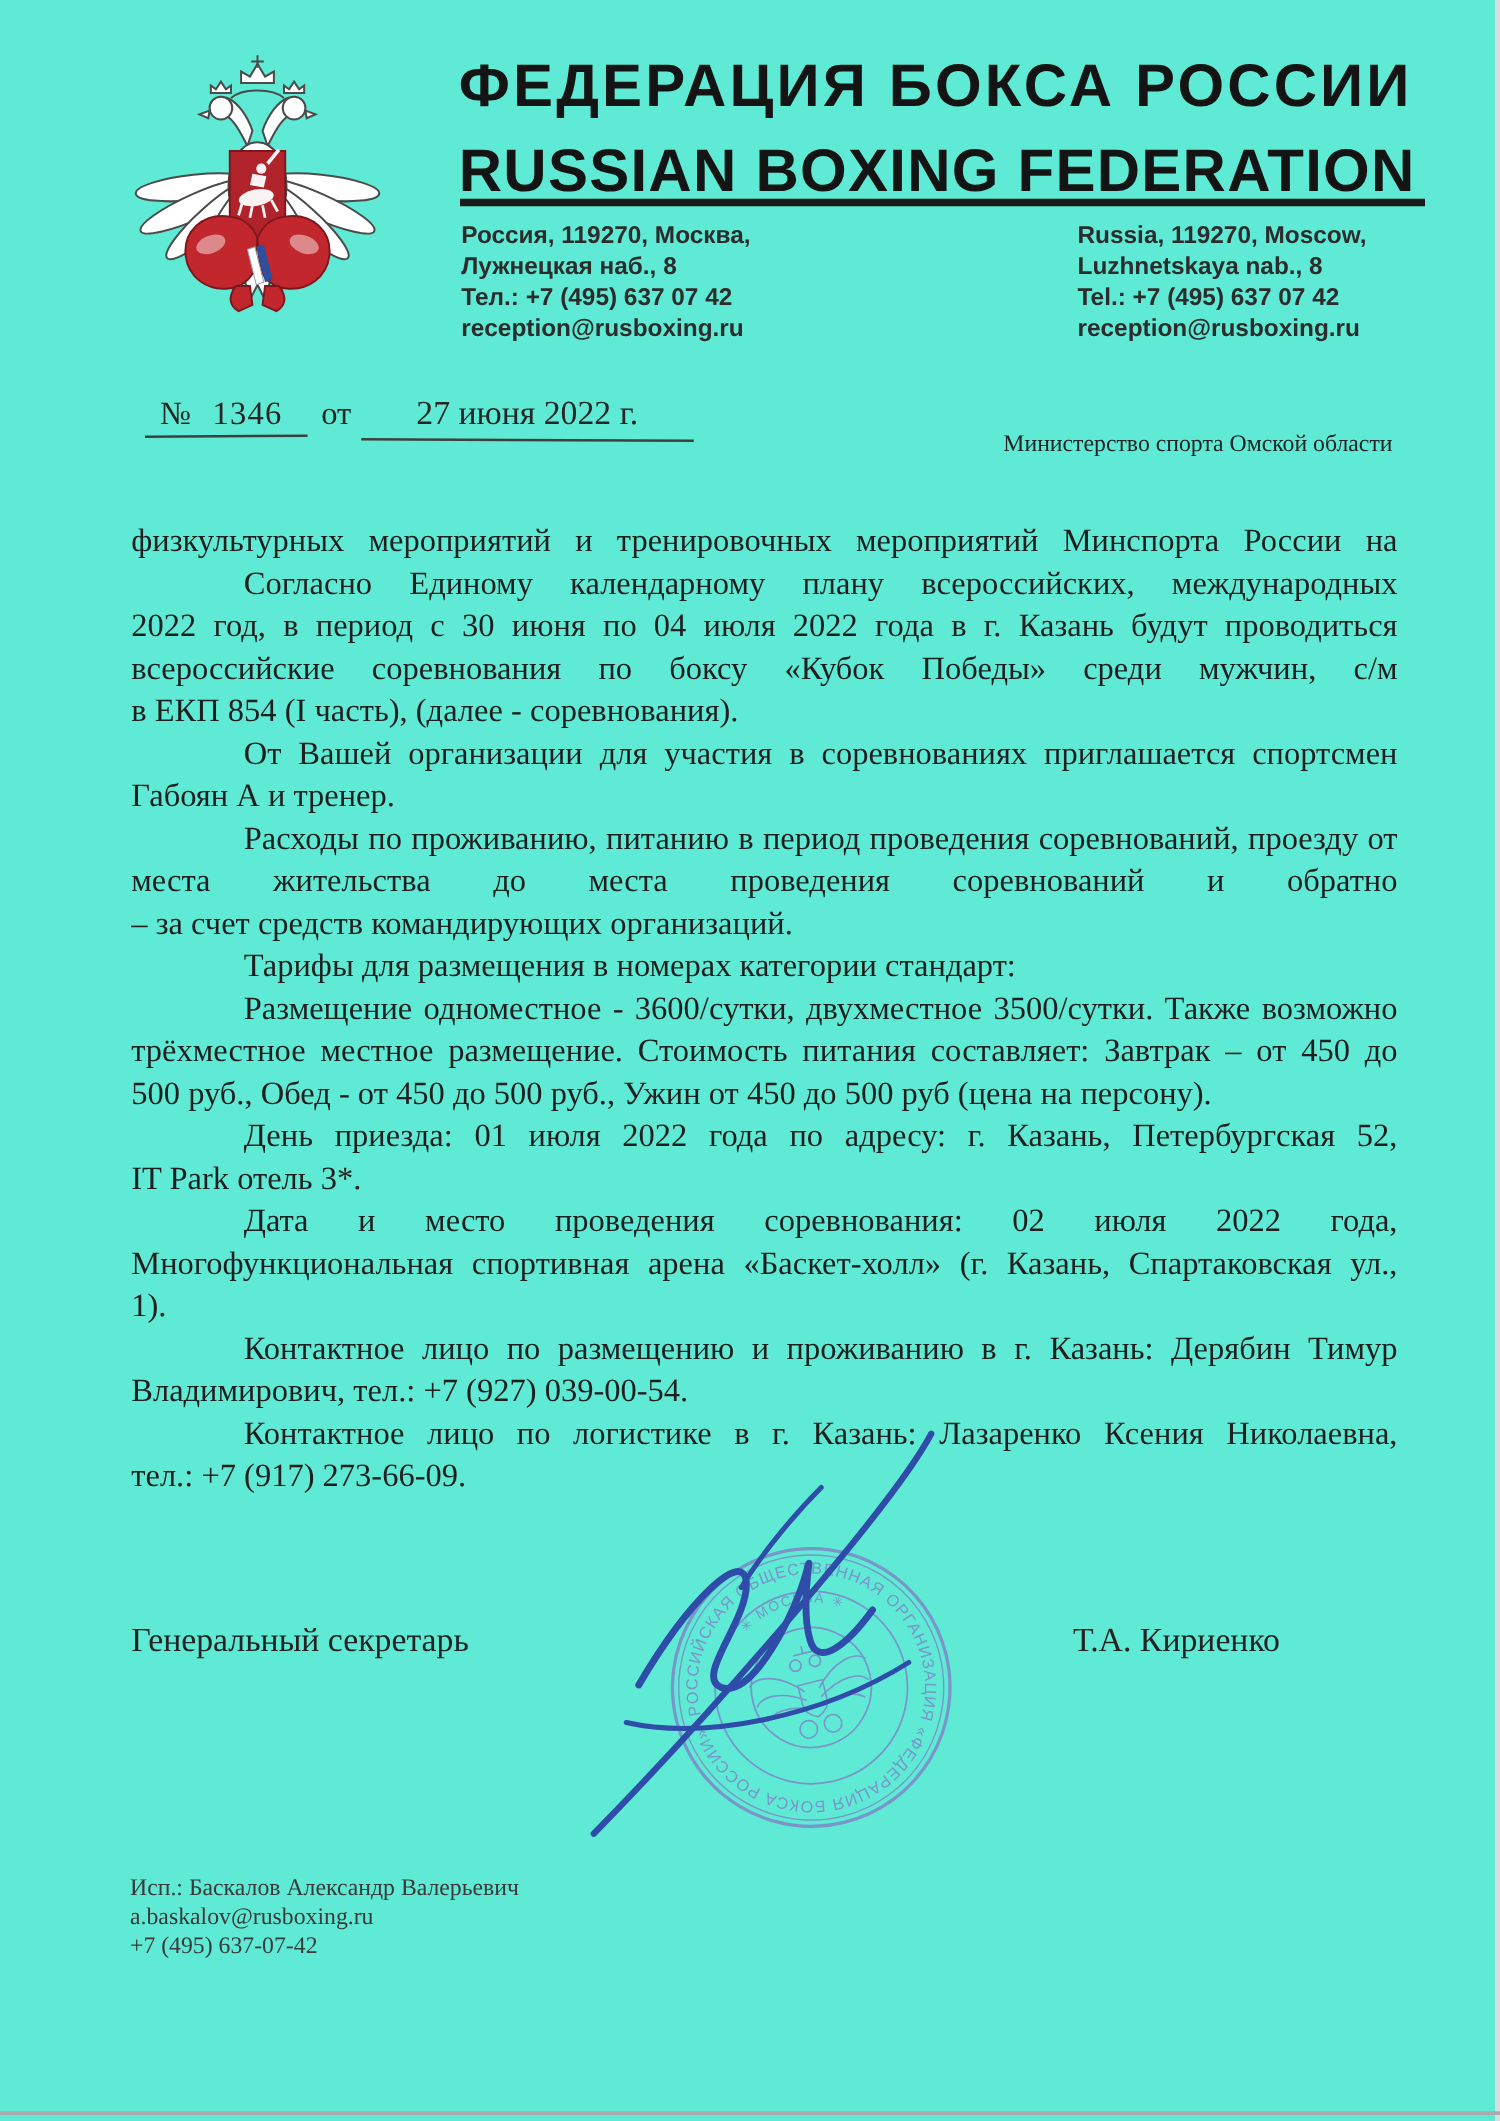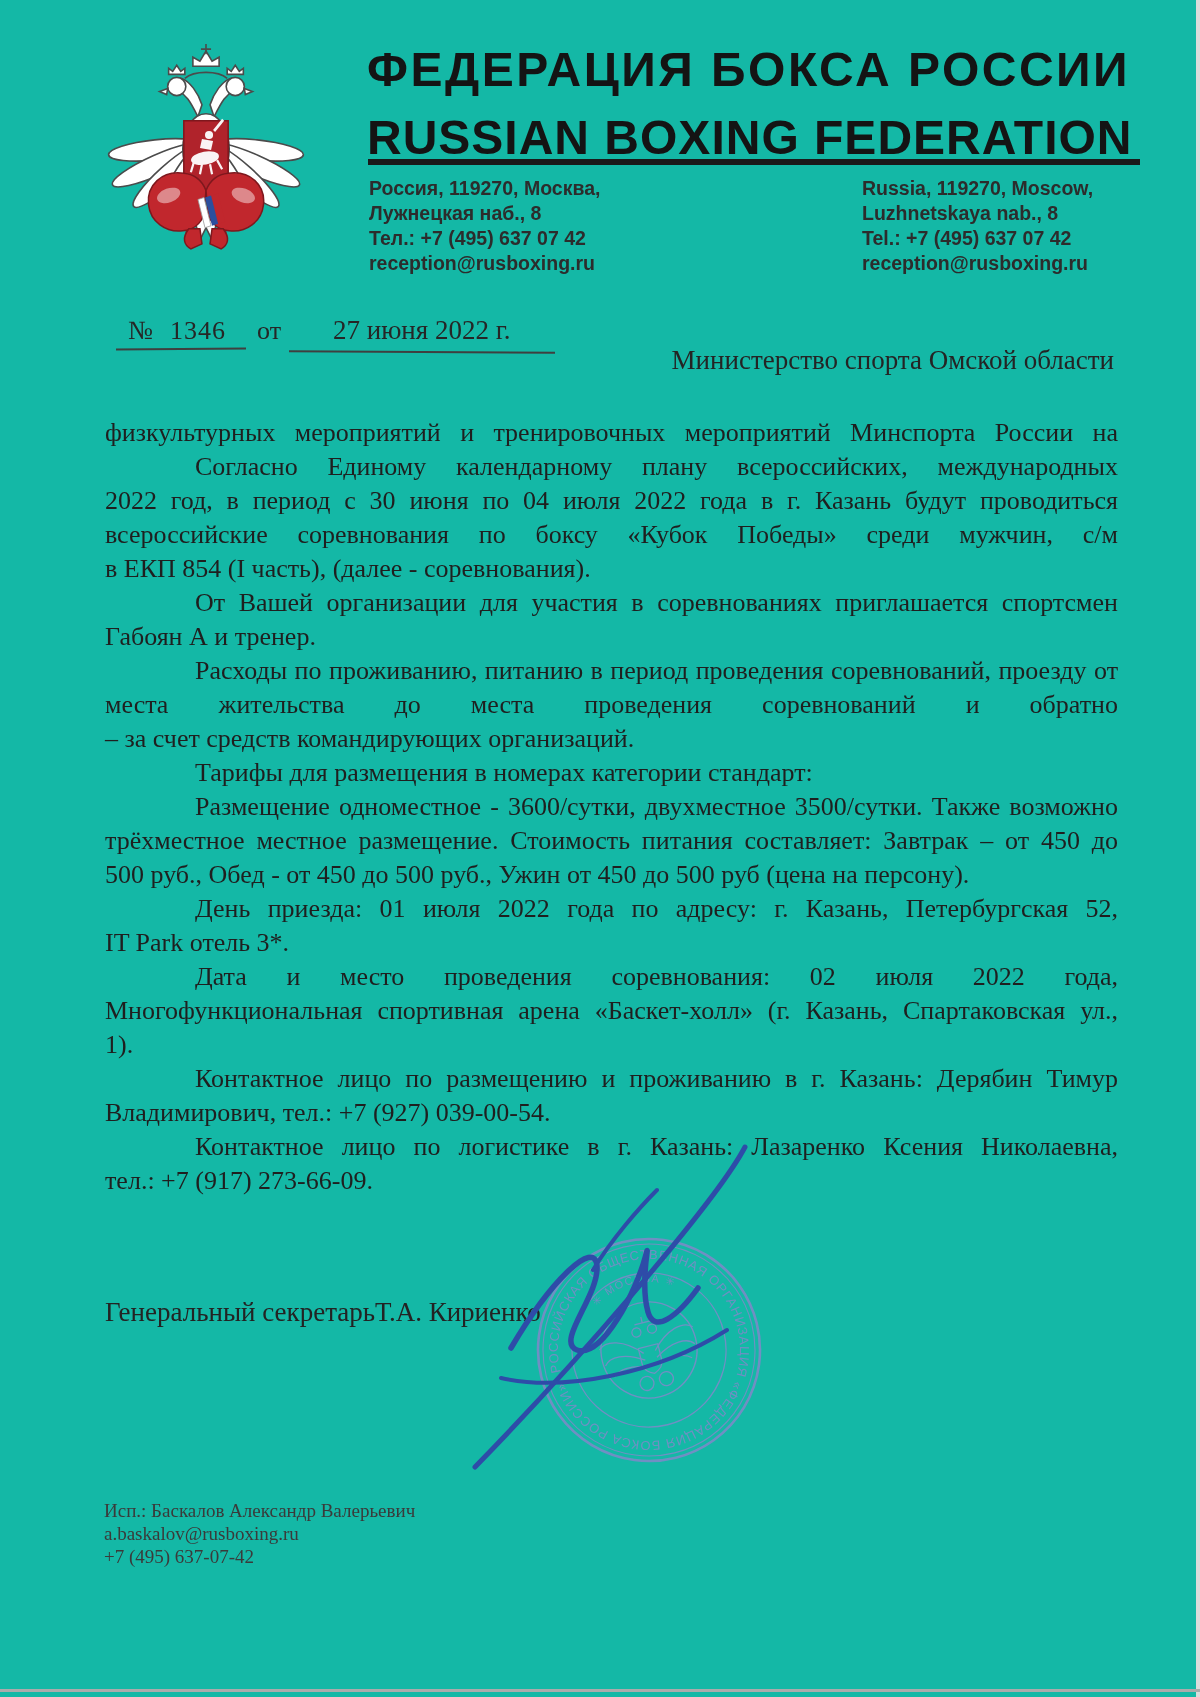--- a/index.html
+++ b/index.html
@@ -1,16 +1,16 @@
 <!DOCTYPE html>
 <html><head>
 <meta charset="utf-8">
 <style>
   html,body{margin:0;padding:0;background:#e9e9e9;}
-  .page{position:relative;width:1200px;height:1697px;background:#14b8a6;overflow:hidden;
+  .page{position:relative;width:1200px;height:1697px;background:#5eead4;overflow:hidden;
         font-family:"Liberation Serif",serif;color:#222;margin:0 auto;}
   
   .logo{position:absolute;left:104px;top:32px;width:204px;height:222px;}
   .title-ru{position:absolute;left:367px;top:42px;font-family:"Liberation Sans",sans-serif;
             font-weight:bold;font-size:48px;letter-spacing:2.5px;color:#141414;white-space:nowrap;}
   .title-en{position:absolute;left:367px;top:110px;font-family:"Liberation Sans",sans-serif;
             font-weight:bold;font-size:48px;letter-spacing:1px;color:#141414;white-space:nowrap;}
   .header-rule{position:absolute;left:368px;top:159px;width:772px;height:6px;background:#1a1a1a;}
   .addr{position:absolute;top:176px;font-family:"Liberation Sans",sans-serif;font-weight:bold;
         font-size:19.5px;line-height:25px;color:#2c2c2c;}
@@ -18,29 +18,29 @@
   .addr-en{left:826px;margin-left:36px;}
   
   .ref{position:absolute;font-size:26px;color:#262626;white-space:nowrap;}
   .ref-numsign{left:128px;top:316px;}
   .ref-number{left:170px;top:316px;letter-spacing:1px;}
   .ref-from{left:257px;top:316px;}
   .ref-date{left:333px;top:315px;font-size:27px;}
   .ref-underline{position:absolute;height:2px;background:#3f3f3f;}
   .ref-ul1{left:116px;top:348px;width:130px;transform:rotate(-0.35deg);}
   .ref-ul2{left:289px;top:351px;width:266px;transform:rotate(0.3deg);}
-  .addressee{position:absolute;right:86px;top:345px;font-size:27px;color:#242424;white-space:nowrap;}
+  .addressee{position:absolute;right:86px;top:345px;font-size:19px;color:#242424;white-space:nowrap;}
   
   .body-text{position:absolute;left:105px;top:416px;width:1013px;}
   .bline{font-size:26px;line-height:34px;color:#1f1f1f;}
   .bline.just{text-align:justify;text-align-last:justify;}
   .bline.indent{text-indent:90px;}
   
   .sig-row{position:absolute;left:105px;top:1297px;width:1013px;display:flex;
-           justify-content:flex-start;font-size:27px;color:#232323;}
+           justify-content:space-between;font-size:27px;color:#232323;}
   .sig-name{margin-right:94px;}
   
   .stamp{position:absolute;left:535px;top:1236px;width:228px;height:228px;
          transform:rotate(-14deg);opacity:0.88;}
   .signature{position:absolute;left:443px;top:1120px;width:335px;height:365px;}
   
   .footer{position:absolute;left:104px;top:1499px;font-size:19px;line-height:23px;color:#3a3a3a;}
   
   .edge-right{position:absolute;right:0;top:0;width:4px;height:100%;background:#dcdcdc;}
   .edge-bottom{position:absolute;left:0;top:1689px;width:100%;height:3px;background:#ababab;}

